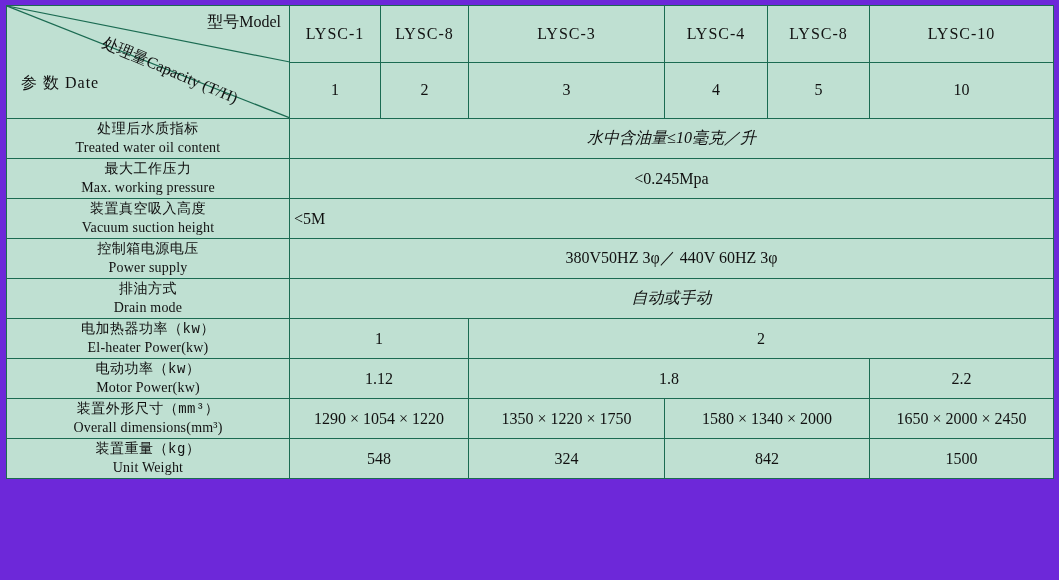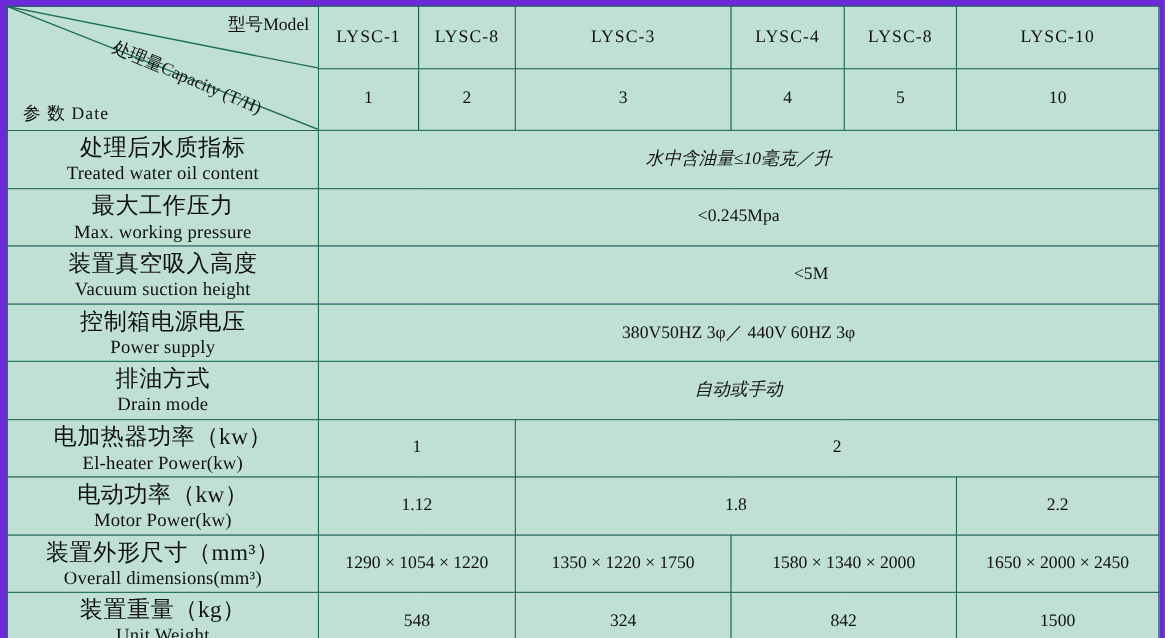--- a/index.html
+++ b/index.html
@@ -32,25 +32,26 @@
     font-size: 16px;
     color: #111111;
     padding: 2px 4px;
   }
   td.label {
     text-align: left;
     padding-left: 10px;
     line-height: 1.25;
   }
   td.label .cn {
-    font-size: 21px;
+    font-size: 14px;
     letter-spacing: 0.5px;
+    font-family: Liberation Mono, monospace;
   }
   td.label .en {
-    font-size: 17px;
+    font-size: 14px;
     letter-spacing: 0.2px;
   }
   .corner {
     position: relative;
     height: 112px;
     padding: 0 !important;
   }
   .corner-inner {
     position: relative;
     width: 100%;
@@ -73,21 +74,21 @@
     left: 100px;
     top: 27px;
     font-size: 16px;
     white-space: nowrap;
     transform: rotate(23deg);
     transform-origin: left top;
   }
   .corner-param {
     position: absolute;
     left: 14px;
-    bottom: 4px;
+    bottom: 24px;
     font-size: 16px;
     white-space: nowrap;
     letter-spacing: 1px;
   }
   .model-name {
     font-size: 17px;
     letter-spacing: 1px;
   }
   .model-cap {
     font-size: 15.5px;
@@ -159,21 +160,21 @@
           <div class="en">Max.  working  pressure</div>
         </td>
         <td class="val" colspan="6">&lt;0.245Mpa</td>
       </tr>
 
       <tr>
         <td class="label">
           <div class="cn">装置真空吸入高度</div>
           <div class="en">Vacuum  suction  height</div>
         </td>
-        <td class="val" colspan="6" style="text-align:right;padding-right:300px;">&lt;5M</td>
+        <td class="val" colspan="6" style="text-align:left;padding-right:300px;">&lt;5M</td>
       </tr>
 
       <tr>
         <td class="label">
           <div class="cn">控制箱电源电压</div>
           <div class="en">Power  supply</div>
         </td>
         <td class="val" colspan="6">380V50HZ  3φ／  440V  60HZ  3φ</td>
       </tr>
 

